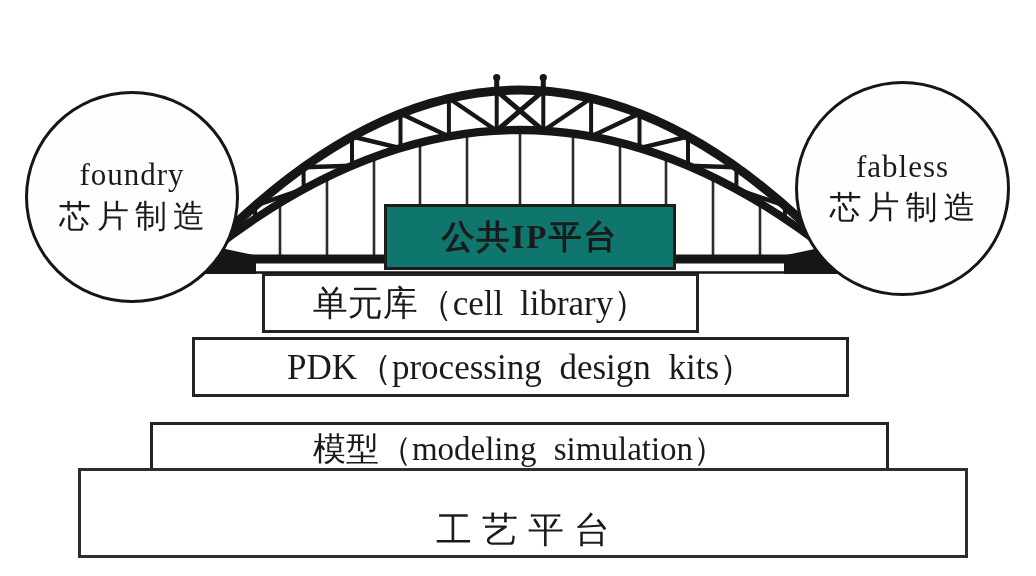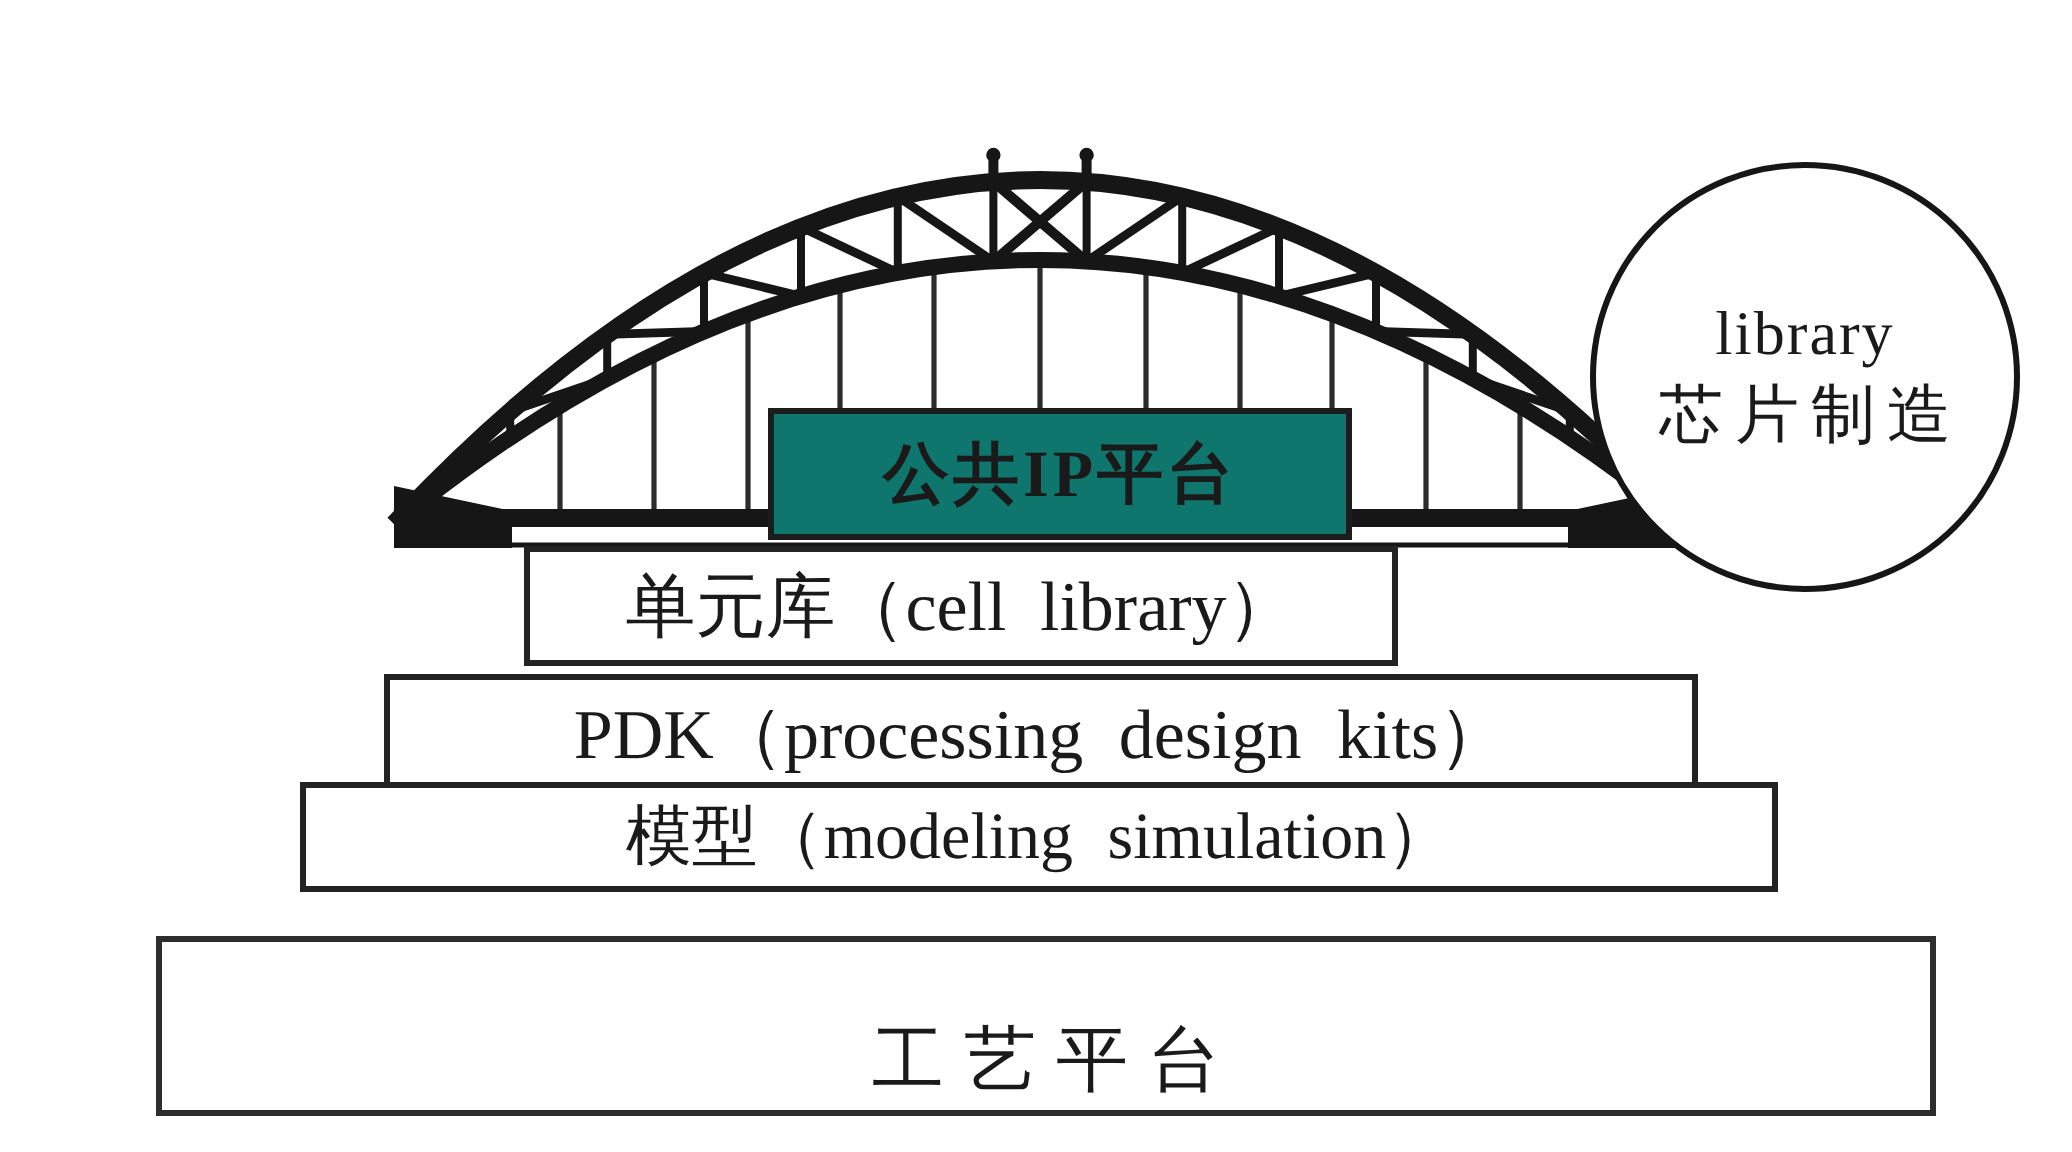--- a/index.html
+++ b/index.html
@@ -54,21 +54,21 @@
   }
   #layer-cell-library {
     left: 262px; top: 273px; width: 437px; height: 60px;
     font-size: 35px; word-spacing: 8px;
   }
   #layer-pdk {
     left: 192px; top: 337px; width: 657px; height: 60px;
     font-size: 35px; word-spacing: 9px;
   }
   #layer-model {
-    left: 150px; top: 391px; width: 739px; height: 55px;
+    left: 150px; top: 422px; width: 739px; height: 55px;
     font-size: 33px; word-spacing: 9px;
   }
   #layer-process-platform {
     left: 78px; top: 468px; width: 890px; height: 90px;
     font-size: 36px; letter-spacing: 10px; text-indent: 10px;
     border-color: #2d2d2d;
     align-items: flex-end;
   }
 </style>
 </head>
@@ -138,23 +138,27 @@
       <line x1="206" y1="272.5" x2="834" y2="272.5" stroke-width="2.4"></line>
     </g>
 
     <circle cx="496.7" cy="77.5" r="3.6" fill="#161616"></circle>
     <circle cx="543.3" cy="77.5" r="3.6" fill="#161616"></circle>
 
     <polygon points="197,243 256,255.5 256,274 197,274" fill="#161616"></polygon>
     <polygon points="843,243 784,255.5 784,274 843,274" fill="#161616"></polygon>
   </svg>
 
+  <div class="node-circle" id="node-foundry">
+    <div class="node-en">foundry</div>
+    <div class="node-zh">芯片制造</div>
+  </div>
 
   <div class="node-circle" id="node-fabless">
-    <div class="node-en">library</div>
+    <div class="node-en">fabless</div>
     <div class="node-zh">芯片制造</div>
   </div>
 
   <div class="layer" id="layer-public-ip-platform">
     <span>公共IP平台</span>
   </div>
 
   <div class="layer" id="layer-cell-library">
     <span>单元库（cell library）</span>
   </div>

